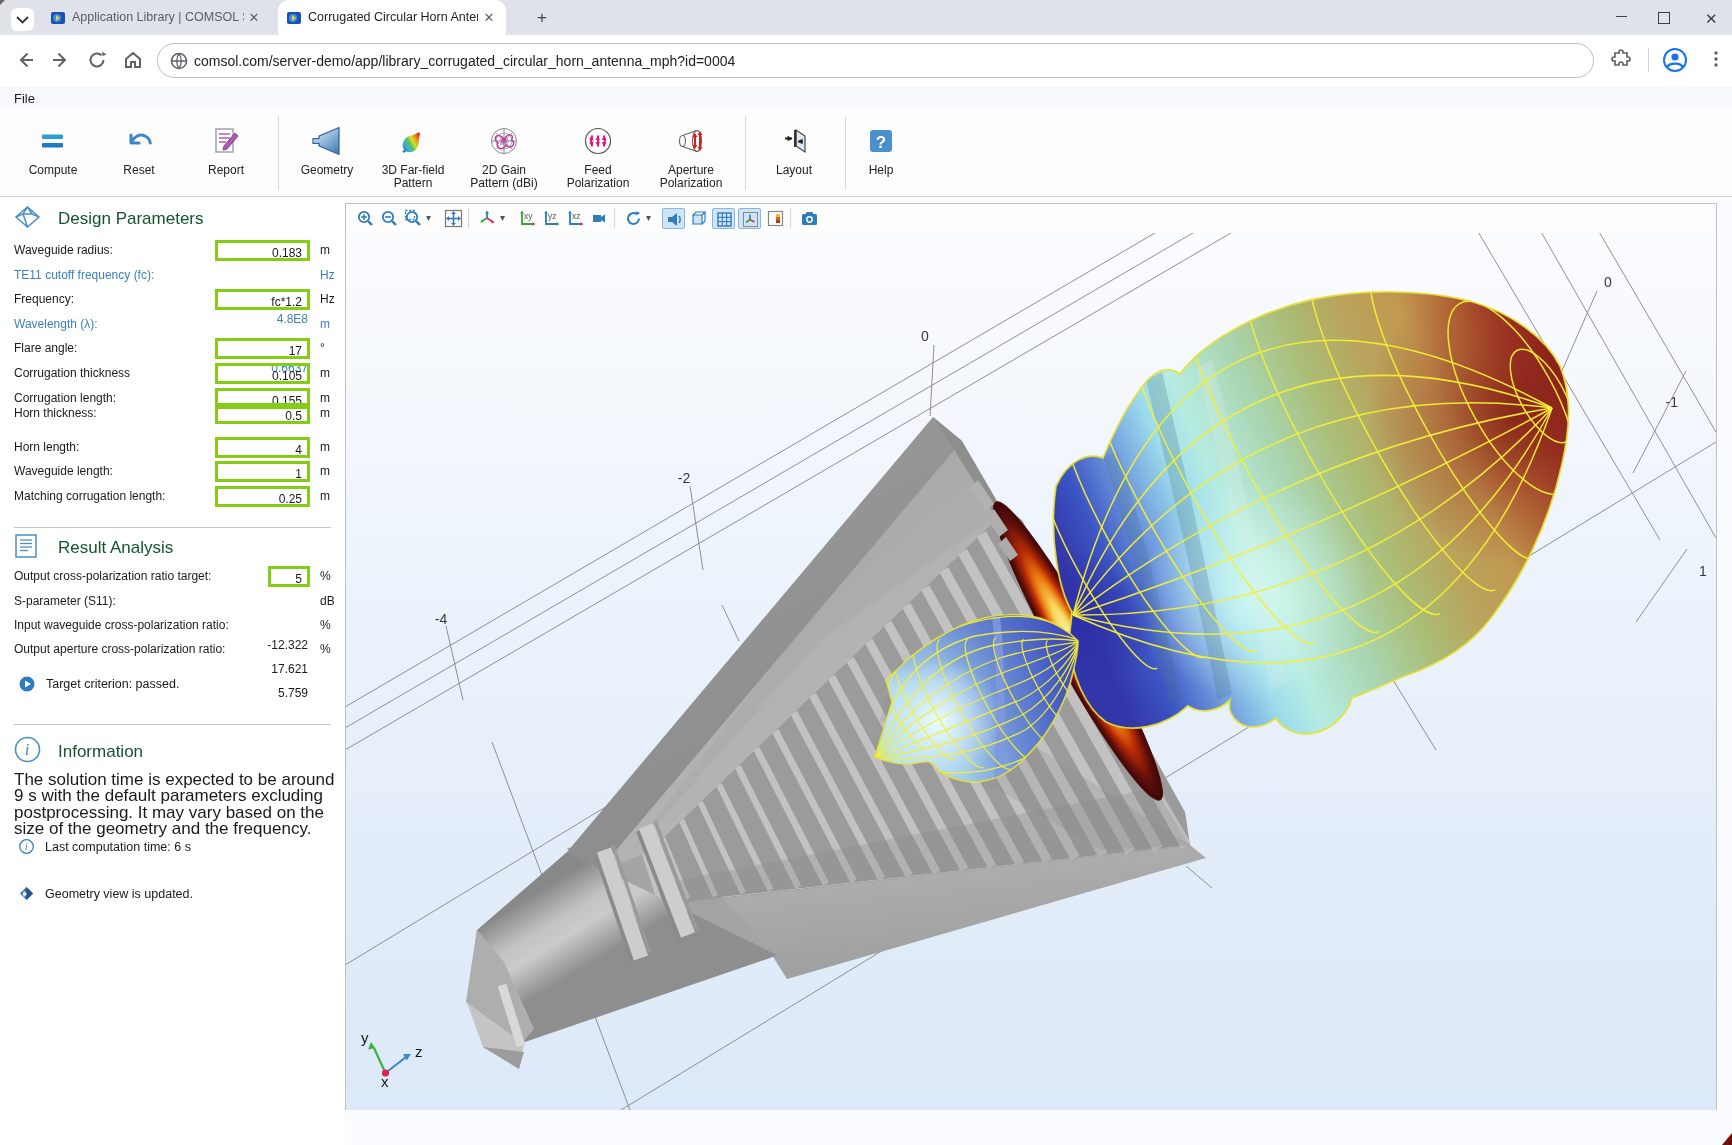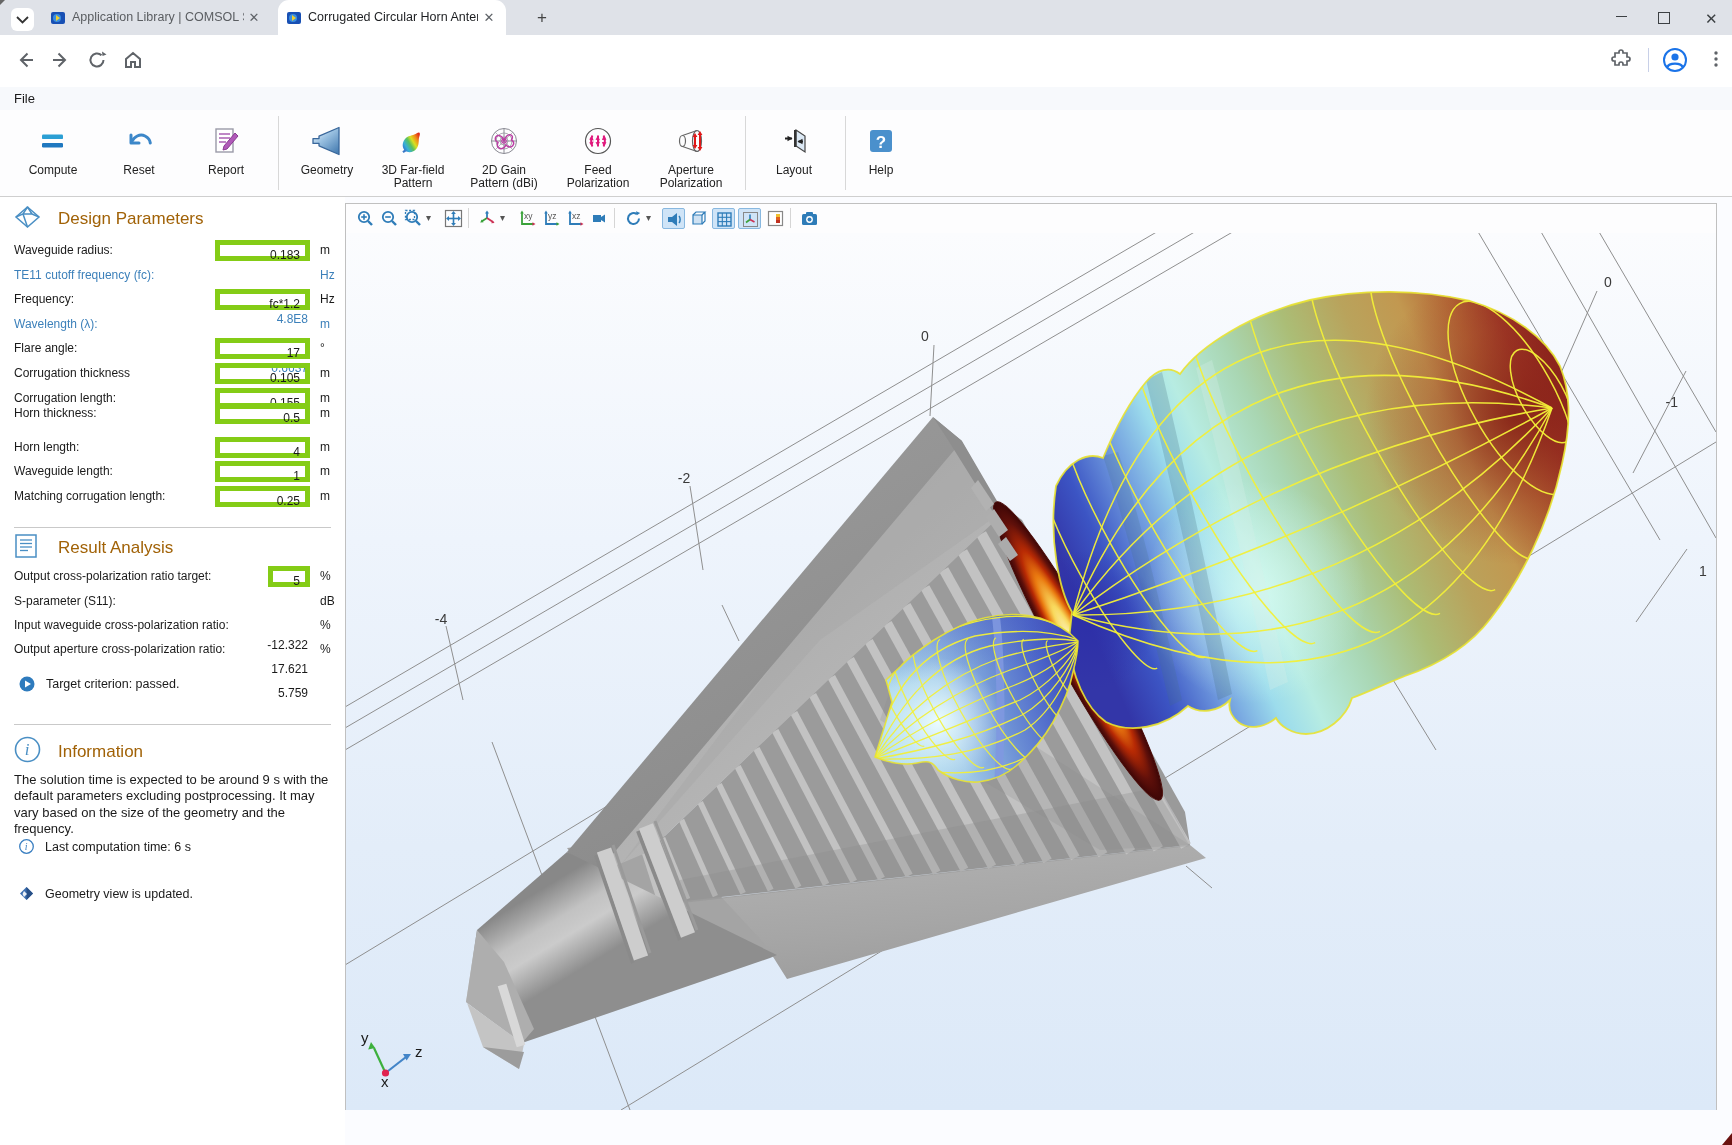--- a/index.html
+++ b/index.html
@@ -25,33 +25,33 @@
 .filebar { position:absolute; left:0; top:87px; width:1732px; height:23px; background:#f7f9fc; }
 .filebar span { position:absolute; left:14px; top:4px; font-size:13px; color:#1a1a1a; }
 .apptb { position:absolute; left:0; top:110px; width:1732px; height:87px; background:#fdfdfe; border-bottom:1px solid #cfcfcf; }
 .tbtn { position:absolute; top:8px; width:96px; text-align:center; transform:translateX(-48px); }
 .ticn { height:46px; padding-top:6px; }
 .tlab { font-size:12px; color:#222; line-height:13px; }
 .tsep { position:absolute; top:6px; width:1px; height:74px; background:#d8d8d8; }
 .leftpanel { position:absolute; left:0; top:197px; width:345px; height:948px; background:#fff; }
 .sechead { position:absolute; left:14px; height:30px; }
 .sicon { display:inline-block; vertical-align:middle; margin-right:14px; width:30px; }
-.stitle { font-size:17px; color:#a16207; vertical-align:middle; }
+.stitle { font-size:17px; color:#14532d; vertical-align:middle; }
 .prow { position:absolute; left:0; width:345px; height:22px; font-size:12px; color:#1a1a1a; }
 .plab { position:absolute; left:14px; top:3px; }
 .blue { color:#3c80ba; }
-.pbox { position:absolute; left:215px; top:0px; width:95px; height:21px; border:5px solid #84cc16; text-align:right; padding:3px 5px 0 0; }
+.pbox { position:absolute; left:215px; top:0px; width:95px; height:21px; border:3px solid #84cc16; text-align:right; padding:3px 5px 0 0; }
 .pbox.sm { left:268px; width:42px; }
 .pval { position:absolute; left:215px; top:3px; width:93px; text-align:right;margin-top:44px; }
 .punit { position:absolute; left:320px; top:3px; }
 .divider { position:absolute; left:14px; width:317px; height:1px; background:#c9c9c9; }
 .nrow { position:absolute; left:19px; font-size:12.5px; color:#1a1a1a; }
 .nrow svg { vertical-align:middle; margin-right:11px; }
 .nrow span { vertical-align:middle; }
-.para { position:absolute; left:14px; width:321px; font-size:13px; color:#1a1a1a; line-height:16.3px; }
+.para { position:absolute; left:14px; width:321px; font-size:17px; color:#1a1a1a; line-height:16.3px; }
 .gpanel { position:absolute; left:345px; top:203px; width:1372px; height:942px; }
 .gframe { position:absolute; left:0; top:0; width:1372px; height:907px; border:1px solid #c0c0c0; background:#fff; }
 .gtb { position:absolute; left:1px; top:1px; width:1370px; height:29px; background:#fdfdfe; }
 .gbtn { position:absolute; top:4px; width:23px; height:21px; padding:1px 2px; }
 .gbtn.hl { background:#cfe4f7; border:1px solid #88b8e0; border-radius:2px; }
 .gdd { position:absolute; top:8px; font-size:10px; color:#555; }
 .gsep { position:absolute; top:4px; width:1px; height:20px; background:#d5d5d5; }
 .gcap { position:absolute; left:0px; top:908px; width:1387px; height:34px; background:#fbfcff; }
 .gcap span { position:absolute; left:2px; top:11px; font-size:12px; color:#1a1a1a; }
 </style></head>
@@ -93,20 +93,27 @@
  <span class="nbtn" style="left:50px"><svg width="22" height="22" viewBox="0 0 22 22">
         <path d="M8.5,4.5 L15,11 L8.5,17.5 M15,11 L3,11" fill="none" stroke="#5f6368" stroke-width="2"></path>
       </svg></span>
  <span class="nbtn" style="left:86px"><svg width="22" height="22" viewBox="0 0 22 22">
         <path d="M17.5,11 a6.5,6.5 0 1 1 -2,-4.7" fill="none" stroke="#5f6368" stroke-width="2"></path>
         <path d="M16,2.5 l0.5,4.5 l4,-1.5 Z" fill="#5f6368"></path>
       </svg></span>
  <span class="nbtn" style="left:122px"><svg width="22" height="22" viewBox="0 0 22 22">
         <path d="M4,10 L11,4 L18,10 L18,18 L13,18 L13,13 L9,13 L9,18 L4,18 Z" fill="none" stroke="#5f6368" stroke-width="2"></path>
       </svg></span>
+ <div class="urlbar">
+  <span style="position:absolute;left:12px;top:8px"><svg width="18" height="18" viewBox="0 0 18 18">
+          <circle cx="9" cy="9" r="7.5" fill="none" stroke="#5f6368" stroke-width="1.6"></circle>
+          <path d="M2,9 L16,9 M9,1.8 C6,5 6,13 9,16.2 M9,1.8 C12,5 12,13 9,16.2" fill="none" stroke="#5f6368" stroke-width="1.3"></path>
+        </svg></span>
+  <span class="urltxt">comsol.com/server-demo/app/library_corrugated_circular_horn_antenna_mph?id=0004</span>
+ </div>
  <span class="nbtn" style="left:1610px;top:13px"><svg width="24" height="24" viewBox="0 0 24 24">
         <path d="M9,4 a2,2 0 0 1 4,0 l0,1 l4,0 l0,4 l1,0 a2,2 0 0 1 0,4 l-1,0 l0,4 l-4,0 l0,-1 a2,2 0 0 0 -4,0 l0,1 l-4,0 l0,-4 l-1,0 a2,2 0 0 1 0,-4 l1,0 l0,-4 l4,0 Z" fill="none" stroke="#5f6368" stroke-width="1.7"></path>
       </svg></span>
  <div style="position:absolute;left:1648px;top:13px;width:1px;height:24px;background:#c8d0e8"></div>
  <span class="nbtn" style="left:1662px;top:12px"><svg width="26" height="26" viewBox="0 0 26 26">
         <circle cx="13" cy="13" r="11" fill="none" stroke="#1a73e8" stroke-width="2"></circle>
         <circle cx="13" cy="10" r="3.6" fill="#1a73e8"></circle>
         <path d="M5.5,20 C7,15.5 19,15.5 20.5,20" fill="none" stroke="#1a73e8" stroke-width="2.4"></path>
       </svg></span>
  <span class="nbtn" style="left:1705px;top:13px"><svg width="22" height="22" viewBox="0 0 22 22">

